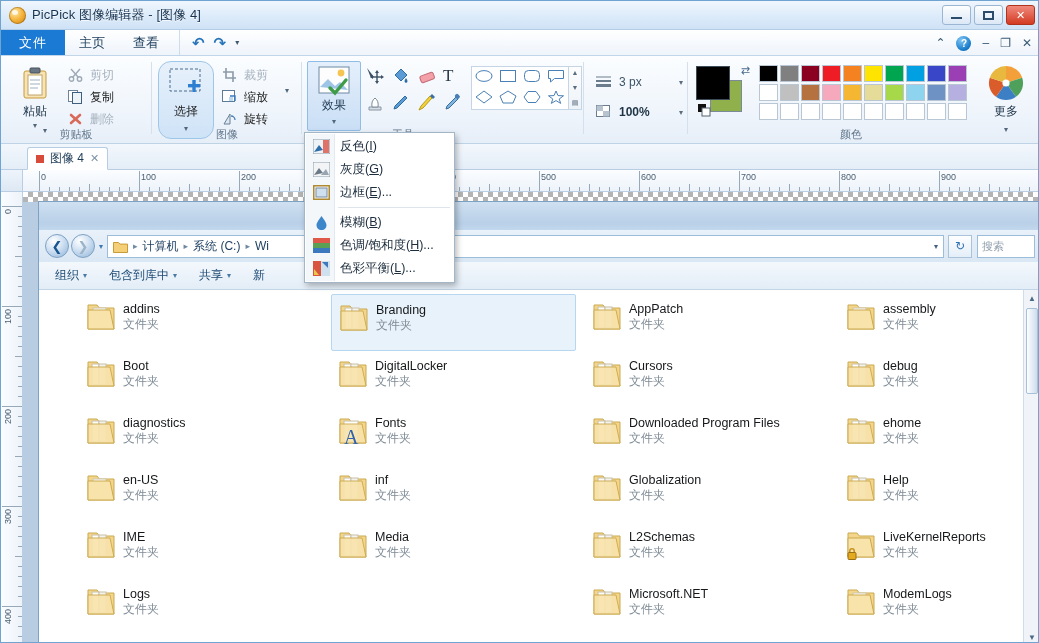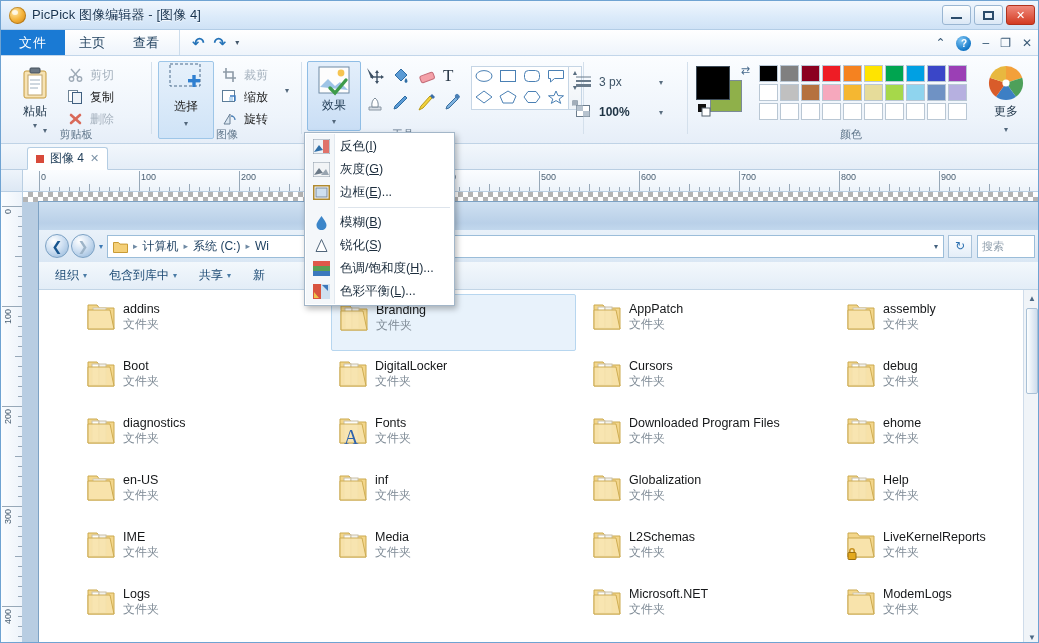--- a/index.html
+++ b/index.html
@@ -95,23 +95,23 @@
     width:52px; padding-top:5px; font-size:12px; color:#23394d;
   }
   .bigbtn .lbl { margin-top:2px; }
   .bigbtn .dc { font-size:8px; color:#52677b; margin-top:1px; }
 
   .smitem { display:flex; align-items:center; gap:6px; height:22px; font-size:12px; }
   .smitem.dis { color:#a7b3bf;text-align:right; }
   .smitem .si { width:17px;height:16px; display:flex;align-items:center;justify-content:center;}
 
   .selbtn {
-    width:56px;height:78px; border:1px solid #9ec6e8; border-radius:2px;
+    width:56px;height:78px; border:1px solid #9ec6e8; border-radius:13px;
     background:linear-gradient(#e7f1fb,#cfe3f7);
-    display:flex;flex-direction:column;align-items:center;justify-content:flex-start;
+    display:flex;flex-direction:column;align-items:center;justify-content:center;
     font-size:12px;color:#1e3consectetur;
   }
   .effbtn {
     width:54px;height:70px; border:1px solid #8fbde5; border-radius:2px;
     background:linear-gradient(#e4effb,#c9def5);
     display:flex;flex-direction:column;align-items:center;justify-content:center;
     font-size:12px;color:#1d3852;
   }
 
   .shapebox {
@@ -477,21 +477,21 @@
         <div class="sbar">
           <span>▲</span>
           <span>▼</span>
           <span>▤</span>
         </div>
       </div>
       <div class="rglabel" style="left:0;width:200px;">工具</div>
     </div>
     <div class="rgsep" style="left:582px;"></div>
 
-    <div class="rgroup" style="left:570px;width:95px;">
+    <div class="rgroup" style="left:590px;width:95px;">
       <div class="stepper" style="position:absolute;left:4px;top:15px;width:88px;">
         <span>
           <svg width="17" height="14" viewBox="0 0 17 14">
               <g stroke="#6b7c8c">
                 <line x1="1" y1="3" x2="16" y2="3" stroke-width="1"></line>
                 <line x1="1" y1="7" x2="16" y2="7" stroke-width="2"></line>
                 <line x1="1" y1="11.5" x2="16" y2="11.5" stroke-width="3"></line>
               </g>
             </svg>
         </span>
@@ -1159,28 +1159,20 @@
       <div class="mi">
         <span class="mico">
           <svg width="15" height="15">
             <path d="M7.5 1 C11 6 12.5 8 12.5 10.2 A5 5 0 0 1 2.5 10.2 C2.5 8 4 6 7.5 1 Z" fill="#3c86c9"></path>
           </svg>
         </span>
         <span class="mlbl">模糊(<u>B</u>)</span>
       </div>
       <div class="mi">
         <span class="mico">
-          <svg width="15" height="15">
-            <polygon points="7.5,1.5 13,13.5 2,13.5" fill="#fff" stroke="#50657a"></polygon>
-          </svg>
-        </span>
-        <span class="mlbl">锐化(<u>S</u>)</span>
-      </div>
-      <div class="mi">
-        <span class="mico">
           <svg width="17" height="15">
             <rect x="0" y="0" width="17" height="5" fill="#e0584a"></rect>
             <rect x="0" y="5" width="17" height="5" fill="#5a9f54"></rect>
             <rect x="0" y="10" width="17" height="5" fill="#3b78bd"></rect>
           </svg>
         </span>
         <span class="mlbl">色调/饱和度(<u>H</u>)...</span>
       </div>
       <div class="mi">
         <span class="mico">

